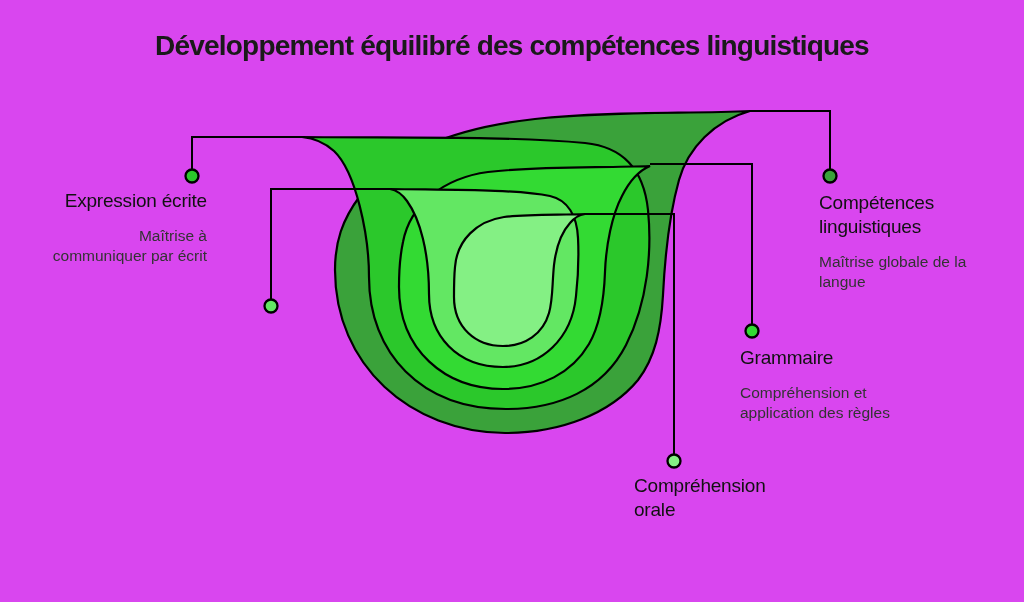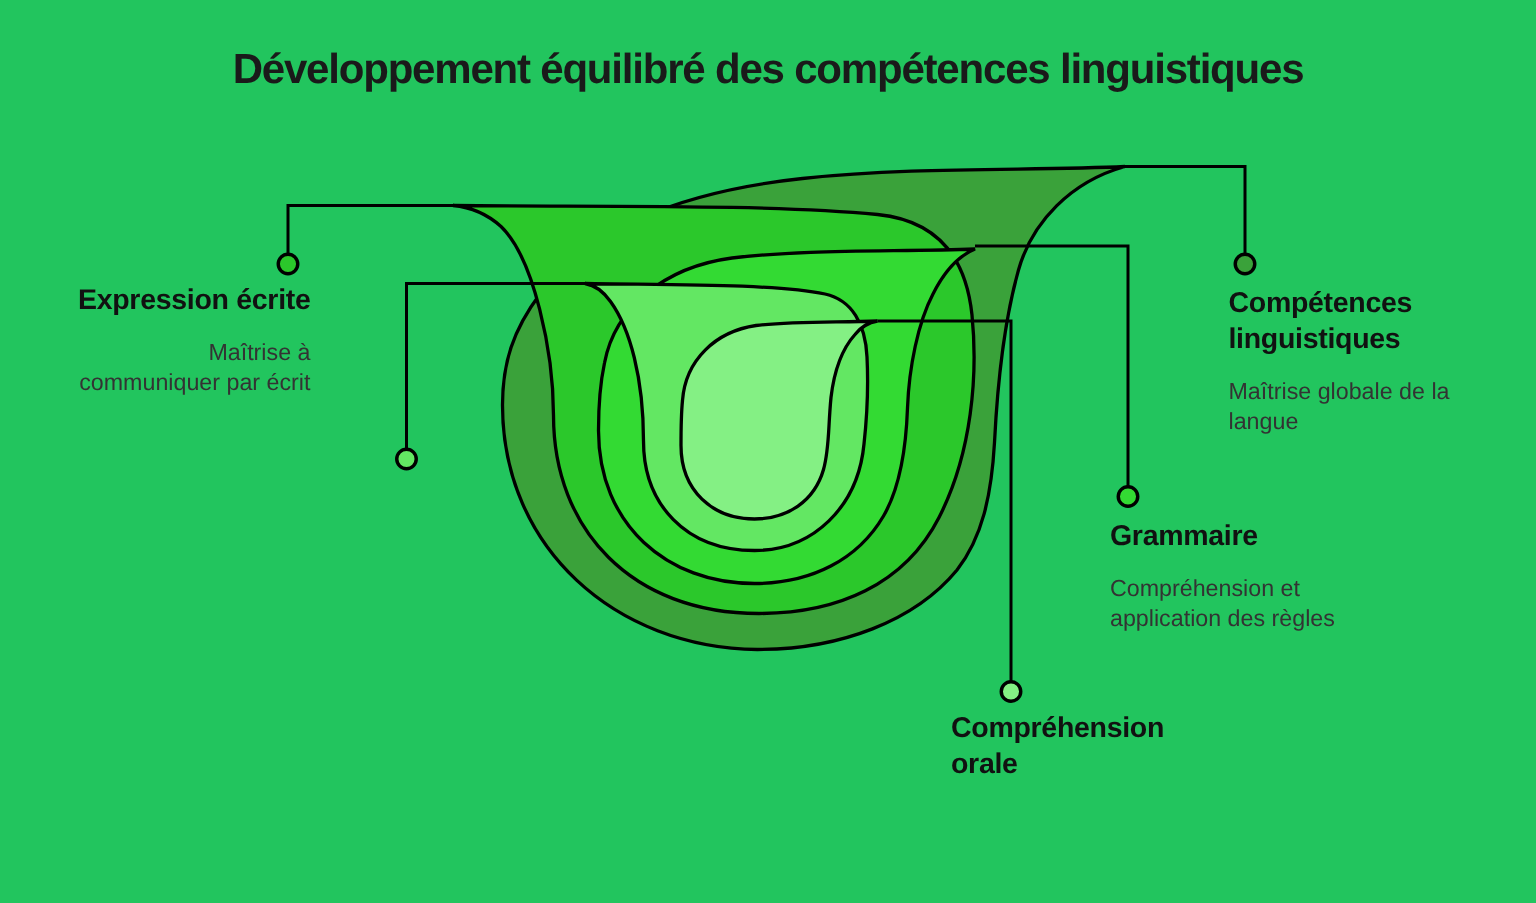--- a/index.html
+++ b/index.html
@@ -4,21 +4,21 @@
 <style>
   html, body {
     margin: 0;
     padding: 0;
     background: #ffffff;
   }
   .stage {
     position: relative;
     width: 1024px;
     height: 602px;
-    background: #22c55e;
+    background: #d946ef;
     overflow: hidden;
     font-family: "Liberation Sans", sans-serif;
   }
   .title {
     position: absolute;
     top: 30px;
     left: 0;
     width: 100%;
     text-align: center;
     margin: 0;
@@ -35,21 +35,21 @@
     height: 602px;
   }
   .node-label {
     position: absolute;
     color: #1a1a1a;
   }
   .node-label h2 {
     margin: 0 0 13px 0;
     font-size: 19px;
     line-height: 24px;
-    font-weight: 700;
+    font-weight: 400;
     letter-spacing: -0.2px;
     color: #111111;
   }
   .node-label p {
     margin: 0;
     font-size: 15.5px;
     line-height: 19.5px;
     font-weight: 400;
     color: #333333;
   }

